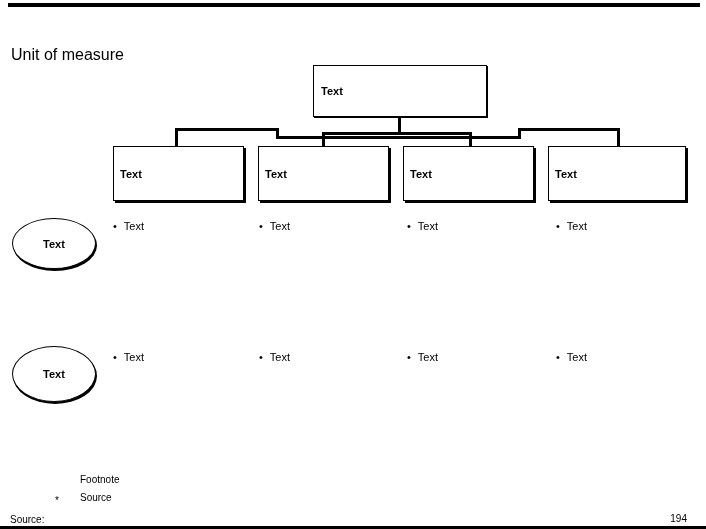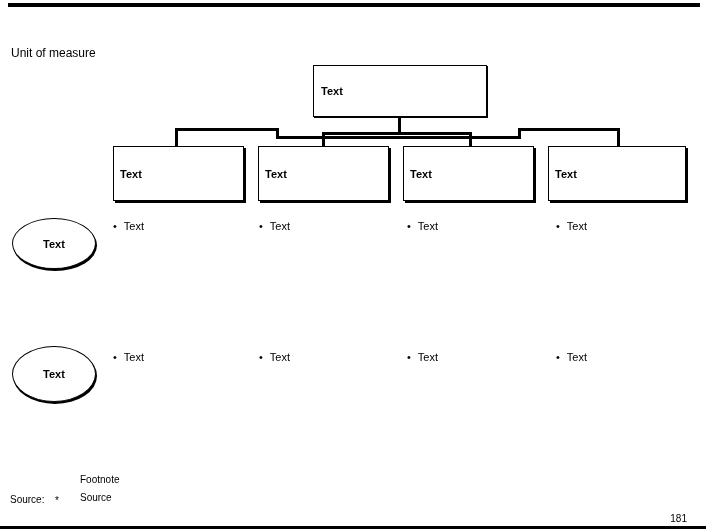--- a/index.html
+++ b/index.html
@@ -1,21 +1,21 @@
 <!DOCTYPE html>
 <html><head>
 <meta charset="utf-8">
 <style>
   html,body{margin:0;padding:0;background:#fff;}
   body{width:706px;height:529px;position:relative;overflow:hidden;
        font-family:"Liberation Sans","DejaVu Sans",sans-serif;color:#000;}
   .abs{position:absolute;}
   .bar{position:absolute;background:#000;}
   .conn{position:absolute;background:#000;}
-  .title{font-size:12px;}
+  .title{font-size:16px;}
   .node{position:absolute;border:1px solid #000;background:#fff;
         box-shadow:2px 2px 0 0 #000;display:flex;align-items:center;}
   .node .lbl{font-size:11px;font-weight:bold;padding-left:6px;}
   .rootnode{box-shadow:1px 1px 0 0 #000;}
   .oval{position:absolute;border:1px solid #000;border-radius:50%;background:#fff;
         box-shadow:1px 2px 0 0 #000;display:flex;align-items:center;justify-content:center;}
   .oval .lbl{font-size:11px;font-weight:bold;}
   .bullet{position:absolute;font-size:11px;display:flex;align-items:baseline;}
   .bullet .dot{margin-right:7px;font-size:11px;}
   .footer-txt{position:absolute;font-size:10px;}
@@ -93,17 +93,17 @@
   <span class="dot">•</span>
   <span>Text</span>
 </div>
 <div class="bullet" style="left:556px;top:351px;">
   <span class="dot">•</span>
   <span>Text</span>
 </div>
 
 <div class="footer-txt" style="left:55px;top:495px;">*</div>
 <div class="footer-txt" style="left:80px;top:474px;">Footnote</div>
-<div class="footer-txt" style="left:10px;top:494px;">Source:</div>
+<div class="footer-txt" style="left:10px;top:514px;">Source:</div>
 <div class="footer-txt" style="left:80px;top:492px;">Source</div>
-<div class="pagenum" style="right:19px;top:513px;">181</div>
+<div class="pagenum" style="right:19px;top:513px;">194</div>
 
 <div class="bar" style="left:0px;top:526px;width:706px;height:3px;"></div>
 
 </body></html>

